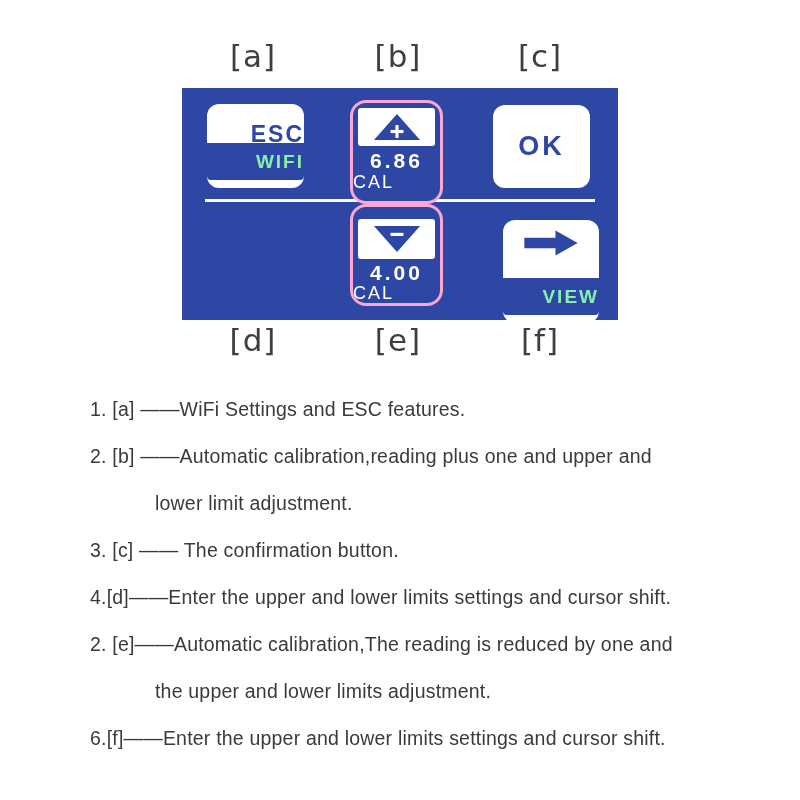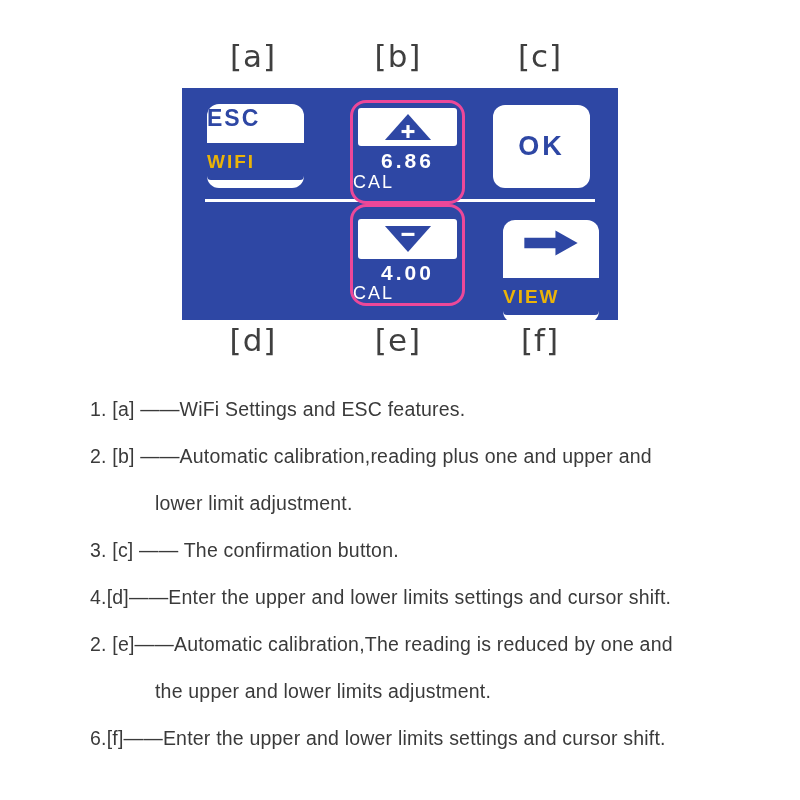--- a/index.html
+++ b/index.html
@@ -30,44 +30,44 @@
     background:var(--panel-blue);
   }
   .divider{
     position:absolute;left:23px;right:23px;top:111px;height:3px;background:#fff;
   }
   .btn{
     position:absolute;background:#fff;border-radius:12px;overflow:hidden;
   }
   .btn-esc{left:25px;top:16px;width:97px;height:84px;}
   .esc-text{
-    margin-top:1px;text-align:left;color:var(--panel-blue);
+    margin-top:17px;text-align:right;color:var(--panel-blue);
     font-size:23px;font-weight:700;letter-spacing:2px;
   }
   .sub-box{
     position:absolute;left:0;right:0;bottom:8px;height:37px;
     background:var(--panel-blue);border-radius:0 0 4px 4px;
-    display:flex;align-items:center;justify-content:flex-start;
-    color:#eab308;font-weight:700;
+    display:flex;align-items:center;justify-content:flex-end;
+    color:#86efac;font-weight:700;
   }
   .wifi-text{font-size:19px;letter-spacing:2px;}
   .btn-ok{
     left:311px;top:17px;width:97px;height:83px;
     display:flex;align-items:center;justify-content:center;
     color:var(--panel-blue);font-size:27px;font-weight:600;letter-spacing:3px;
   }
   .btn-set{left:26px;top:132px;width:97px;height:83px;}
   .btn-view{left:321px;top:132px;width:96px;height:103px;}
   .arrow-wrap{height:46px;display:flex;align-items:center;justify-content:center;}
   .set-text{font-size:20px;letter-spacing:4px;}
   .view-text{font-size:19px;letter-spacing:2px;}
   
   .cal-key{
-    position:absolute;left:168px;width:115px;
-    border:3px solid #ec4899;border-radius:16px;background:var(--panel-blue);
+    position:absolute;left:168px;width:93px;
+    border:3px solid #f9a8d4;border-radius:16px;background:var(--panel-blue);
   }
   .cal-up{top:12px;height:104px;}
   .cal-down{top:116px;height:102px;}
   .tri-box{
     position:absolute;left:5px;right:5px;background:#fff;border-radius:3px;
     display:flex;align-items:center;justify-content:center;
   }
   .tri-box-up{top:5px;height:38px;}
   .tri-box-down{top:12px;height:40px;}
   .cal-val{

